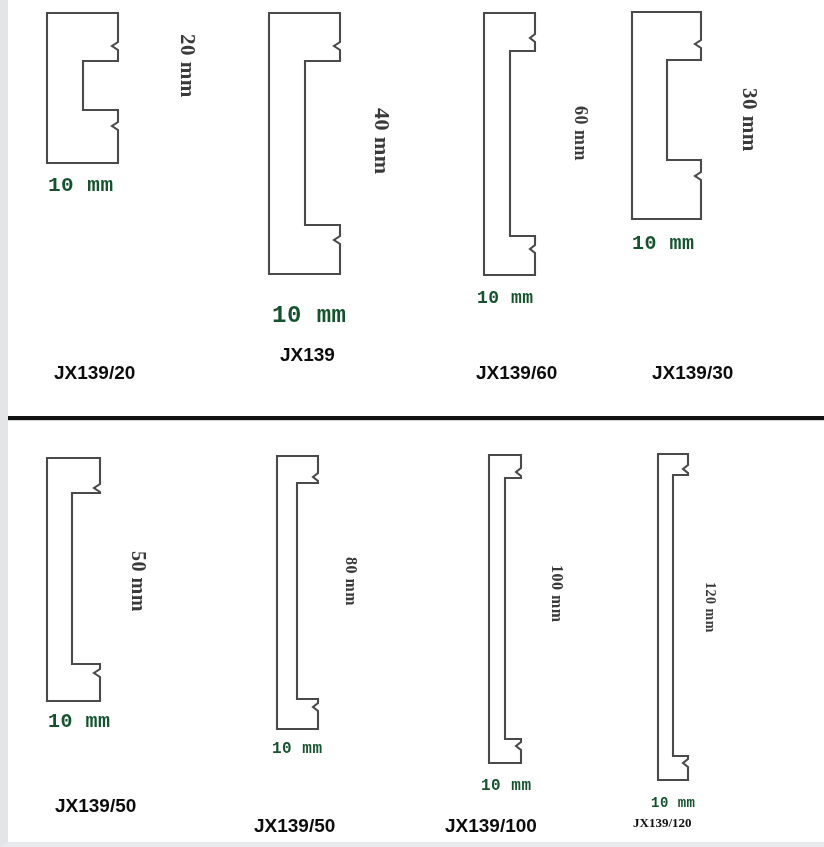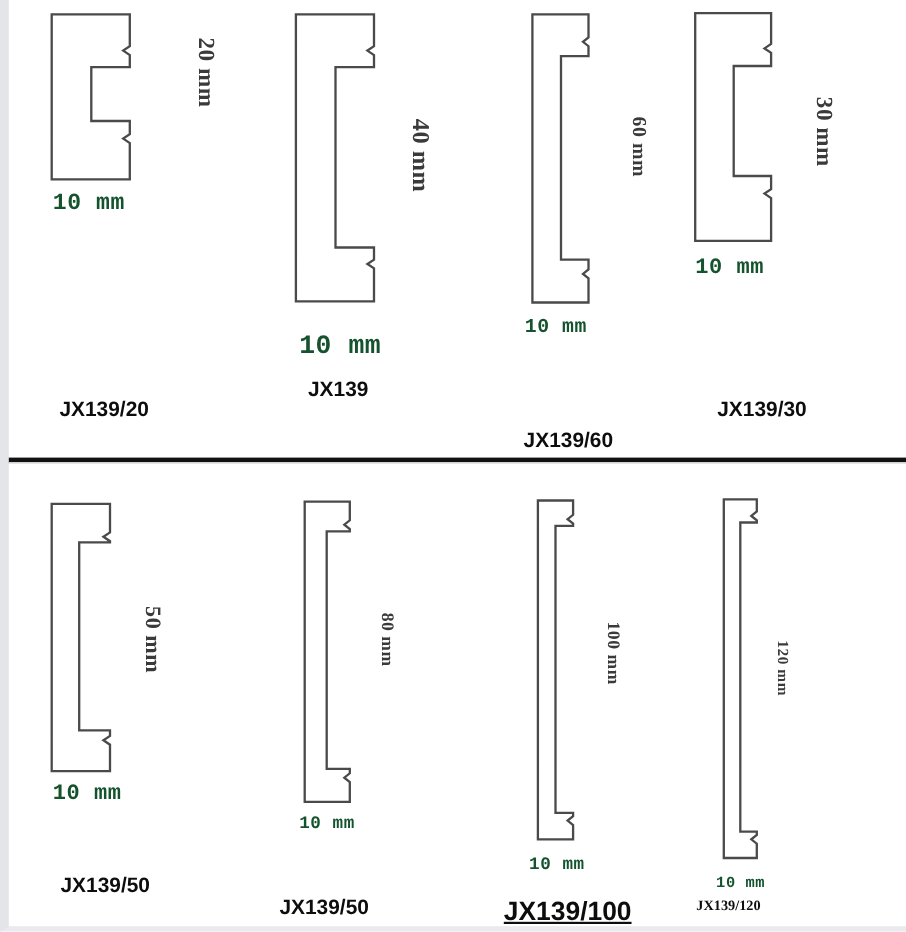--- a/index.html
+++ b/index.html
@@ -124,21 +124,21 @@
     </div>
 
     <div class="cell" style="left:411px;width:185px;">
       <div class="drawing" style="left:64px;top:12px;">
         <svg class="profile-svg" width="58" height="264" viewBox="0 0 58 264" preserveAspectRatio="none">
           <path d="M 1 1 L 52 1 L 52 22 L 47 26 L 52 30 L 52 39 L 27 39 L 27 224 L 52 224 L 52 233 L 47 237 L 52 241 L 52 263 L 1 263 Z"></path>
         </svg>
       </div>
       <div class="dim-width" style="left:58px;top:288px;font-size:18px;">10 mm</div>
       <div class="dim-height" style="left:172px;top:106px;font-size:18px;">60 mm</div>
-      <div class="code" style="left:57px;top:362px;font-size:19px;margin-top:28px;">JX139/60</div>
+      <div class="code" style="left:57px;top:362px;font-size:19px;">JX139/60</div>
     </div>
 
     <div class="cell" style="left:596px;width:228px;">
       <div class="drawing" style="left:27px;top:11px;">
         <svg class="profile-svg" width="76" height="209" viewBox="0 0 76 209" preserveAspectRatio="none">
           <path d="M 1 1 L 70 1 L 70 29 L 64 33 L 70 37 L 70 49 L 36 49 L 36 149 L 70 149 L 70 161 L 64 165 L 70 169 L 70 208 L 1 208 Z"></path>
         </svg>
       </div>
       <div class="dim-width" style="left:28px;top:232px;font-size:20px;">10 mm</div>
       <div class="dim-height" style="left:158px;top:88px;font-size:21px;">30 mm</div>
@@ -172,21 +172,21 @@
     </div>
 
     <div class="cell" style="left:420px;width:200px;">
       <div class="drawing" style="left:60px;top:29px;">
         <svg class="profile-svg" width="38" height="310" viewBox="0 0 38 310" preserveAspectRatio="none">
           <path d="M 1 1 L 33 1 L 33 14 L 28 18 L 33 22 L 33 24 L 17 24 L 17 285 L 33 285 L 33 288 L 28 292 L 33 296 L 33 309 L 1 309 Z"></path>
         </svg>
       </div>
       <div class="dim-width" style="left:53px;top:352px;font-size:16px;">10 mm</div>
       <div class="dim-height" style="left:138px;top:140px;font-size:16px;">100 mm</div>
-      <div class="code" style="left:30px;top:390px;font-size:24px;text-decoration:underline;">JX139/100</div>
+      <div class="code" style="left:17px;top:390px;font-size:19px;">JX139/100</div>
     </div>
 
     <div class="cell" style="left:620px;width:204px;">
       <div class="drawing" style="left:29px;top:28px;">
         <svg class="profile-svg" width="36" height="328" viewBox="0 0 36 328" preserveAspectRatio="none">
           <path d="M 1 1 L 31 1 L 31 12 L 26 16 L 31 20 L 31 22 L 16 22 L 16 303 L 31 303 L 31 306 L 26 310 L 31 314 L 31 327 L 1 327 Z"></path>
         </svg>
       </div>
       <div class="dim-width" style="left:23px;top:370px;font-size:14px;">10 mm</div>
       <div class="dim-height" style="left:90px;top:157px;font-size:14px;">120 mm</div>

